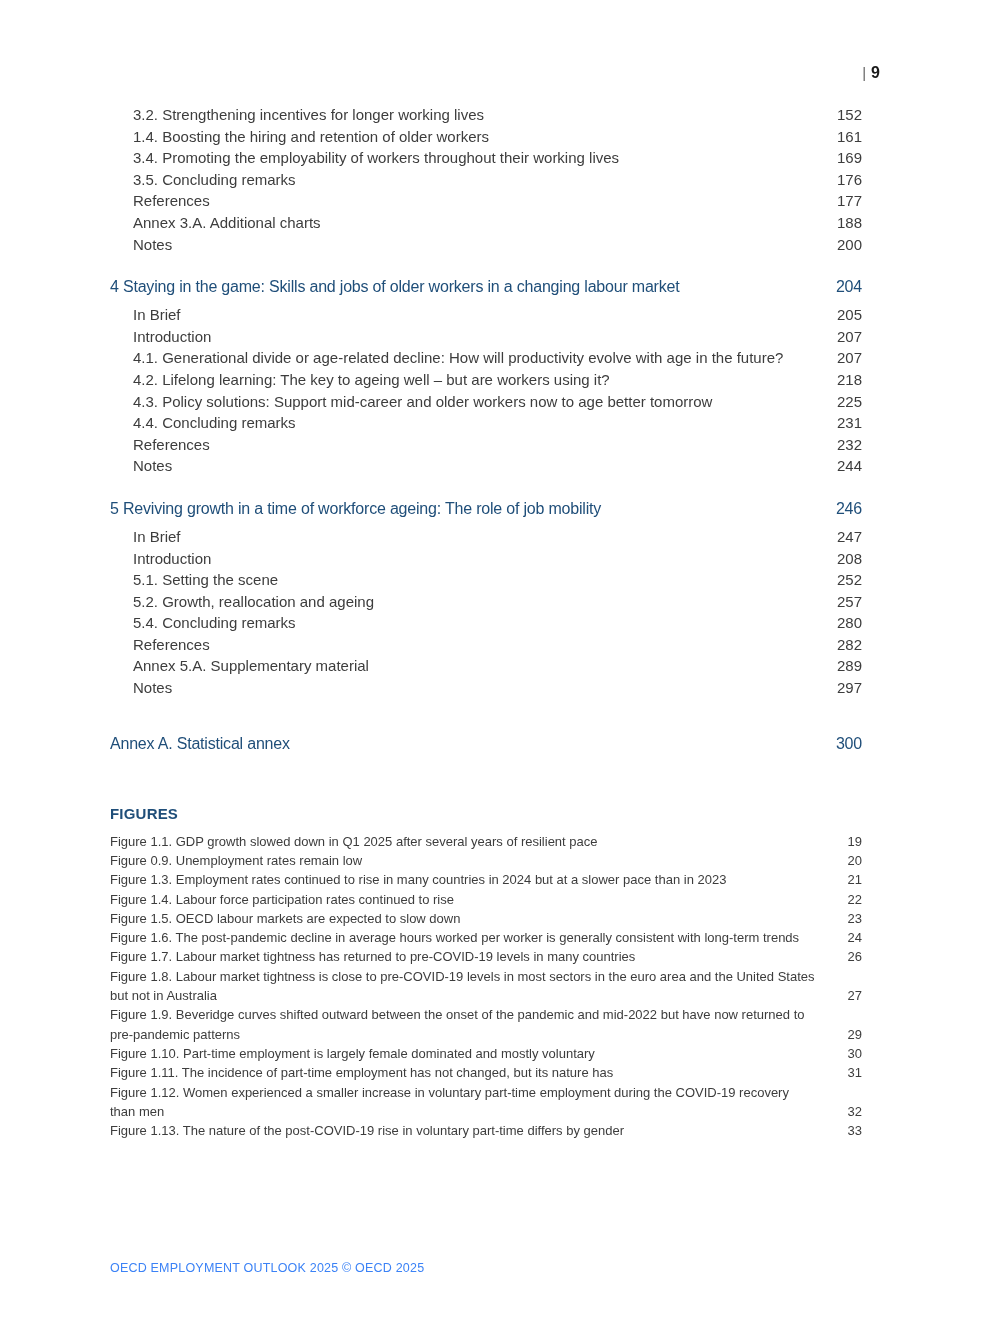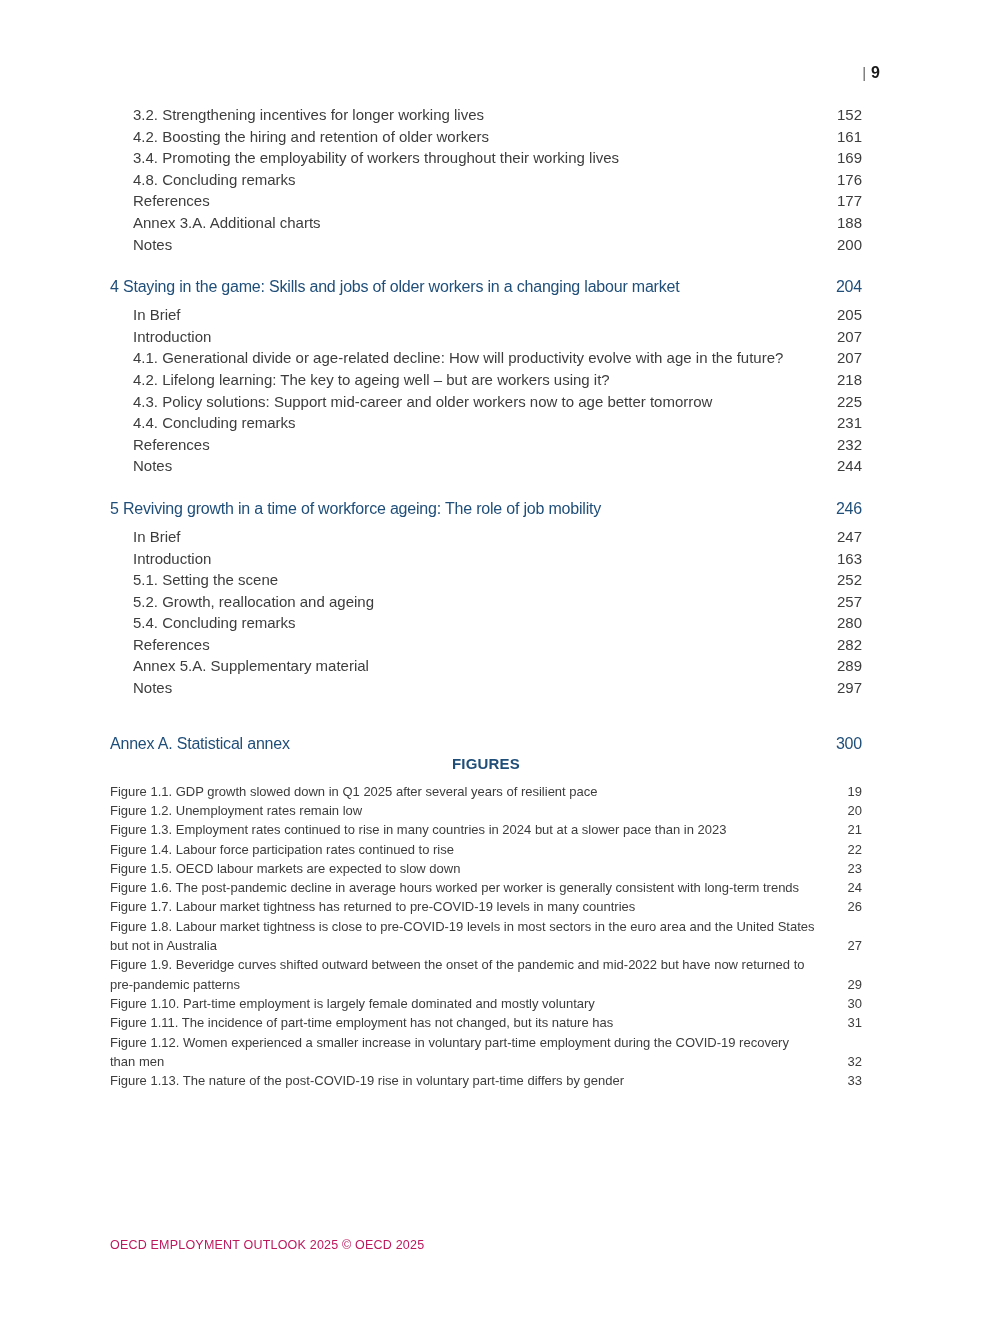--- a/index.html
+++ b/index.html
@@ -47,64 +47,64 @@
     margin-bottom: 6px;
   }
   .chapter-heading .label { white-space: nowrap; overflow: visible; }
 
   .annex { margin-top: 34px; margin-bottom: 0; }
 
   .figures-heading {
     font-size: 15px;
     font-weight: 700;
     color: #1f4e79;
+    margin-top: 50px;
     margin-bottom: 10px;
     letter-spacing: 0.2px;
-    text-align: center;
   }
 
   .fig-entry {
     font-size: 13px;
     line-height: 19.3px;
     color: #3d3d3d;
   }
 
   .footer {
     position: absolute;
     left: 110px;
-    bottom: 71px;
+    bottom: 48px;
     font-size: 12.5px;
-    color: #be185d;
+    color: #3b82f6;
     letter-spacing: 0.2px;
   }
 </style>
 </head>
 <body>
 
 <div class="page">
 
   <div class="header">
     <span class="sep">|</span><span class="pagenum">9</span>
   </div>
 
   <div id="toc">
       <div class="row entry">
     <span class="label">3.2. Strengthening incentives for longer working lives</span>
     <span class="pg">152</span>
   </div>
       <div class="row entry">
-    <span class="label">4.2. Boosting the hiring and retention of older workers</span>
+    <span class="label">1.4. Boosting the hiring and retention of older workers</span>
     <span class="pg">161</span>
   </div>
       <div class="row entry">
     <span class="label">3.4. Promoting the employability of workers throughout their working lives</span>
     <span class="pg">169</span>
   </div>
       <div class="row entry">
-    <span class="label">4.8. Concluding remarks</span>
+    <span class="label">3.5. Concluding remarks</span>
     <span class="pg">176</span>
   </div>
       <div class="row entry">
     <span class="label">References</span>
     <span class="pg">177</span>
   </div>
       <div class="row entry">
     <span class="label">Annex 3.A. Additional charts</span>
     <span class="pg">188</span>
   </div>
@@ -151,21 +151,21 @@
       <div class="row chapter-heading">
     <span class="label">5 Reviving growth in a time of workforce ageing: The role of job mobility</span>
     <span class="pg">246</span>
   </div>
       <div class="row entry">
     <span class="label">In Brief</span>
     <span class="pg">247</span>
   </div>
       <div class="row entry">
     <span class="label">Introduction</span>
-    <span class="pg">163</span>
+    <span class="pg">208</span>
   </div>
       <div class="row entry">
     <span class="label">5.1. Setting the scene</span>
     <span class="pg">252</span>
   </div>
       <div class="row entry">
     <span class="label">5.2. Growth, reallocation and ageing</span>
     <span class="pg">257</span>
   </div>
       <div class="row entry">
@@ -192,21 +192,21 @@
   </div>
 
   <div class="figures-heading">FIGURES</div>
 
   <div id="figures-list">
       <div class="row fig-entry">
     <span class="label">Figure 1.1. GDP growth slowed down in Q1 2025 after several years of resilient pace</span>
     <span class="pg">19</span>
   </div>
       <div class="row fig-entry">
-    <span class="label">Figure 1.2. Unemployment rates remain low</span>
+    <span class="label">Figure 0.9. Unemployment rates remain low</span>
     <span class="pg">20</span>
   </div>
       <div class="row fig-entry">
     <span class="label">Figure 1.3. Employment rates continued to rise in many countries in 2024 but at a slower pace than in 2023</span>
     <span class="pg">21</span>
   </div>
       <div class="row fig-entry">
     <span class="label">Figure 1.4. Labour force participation rates continued to rise</span>
     <span class="pg">22</span>
   </div>

